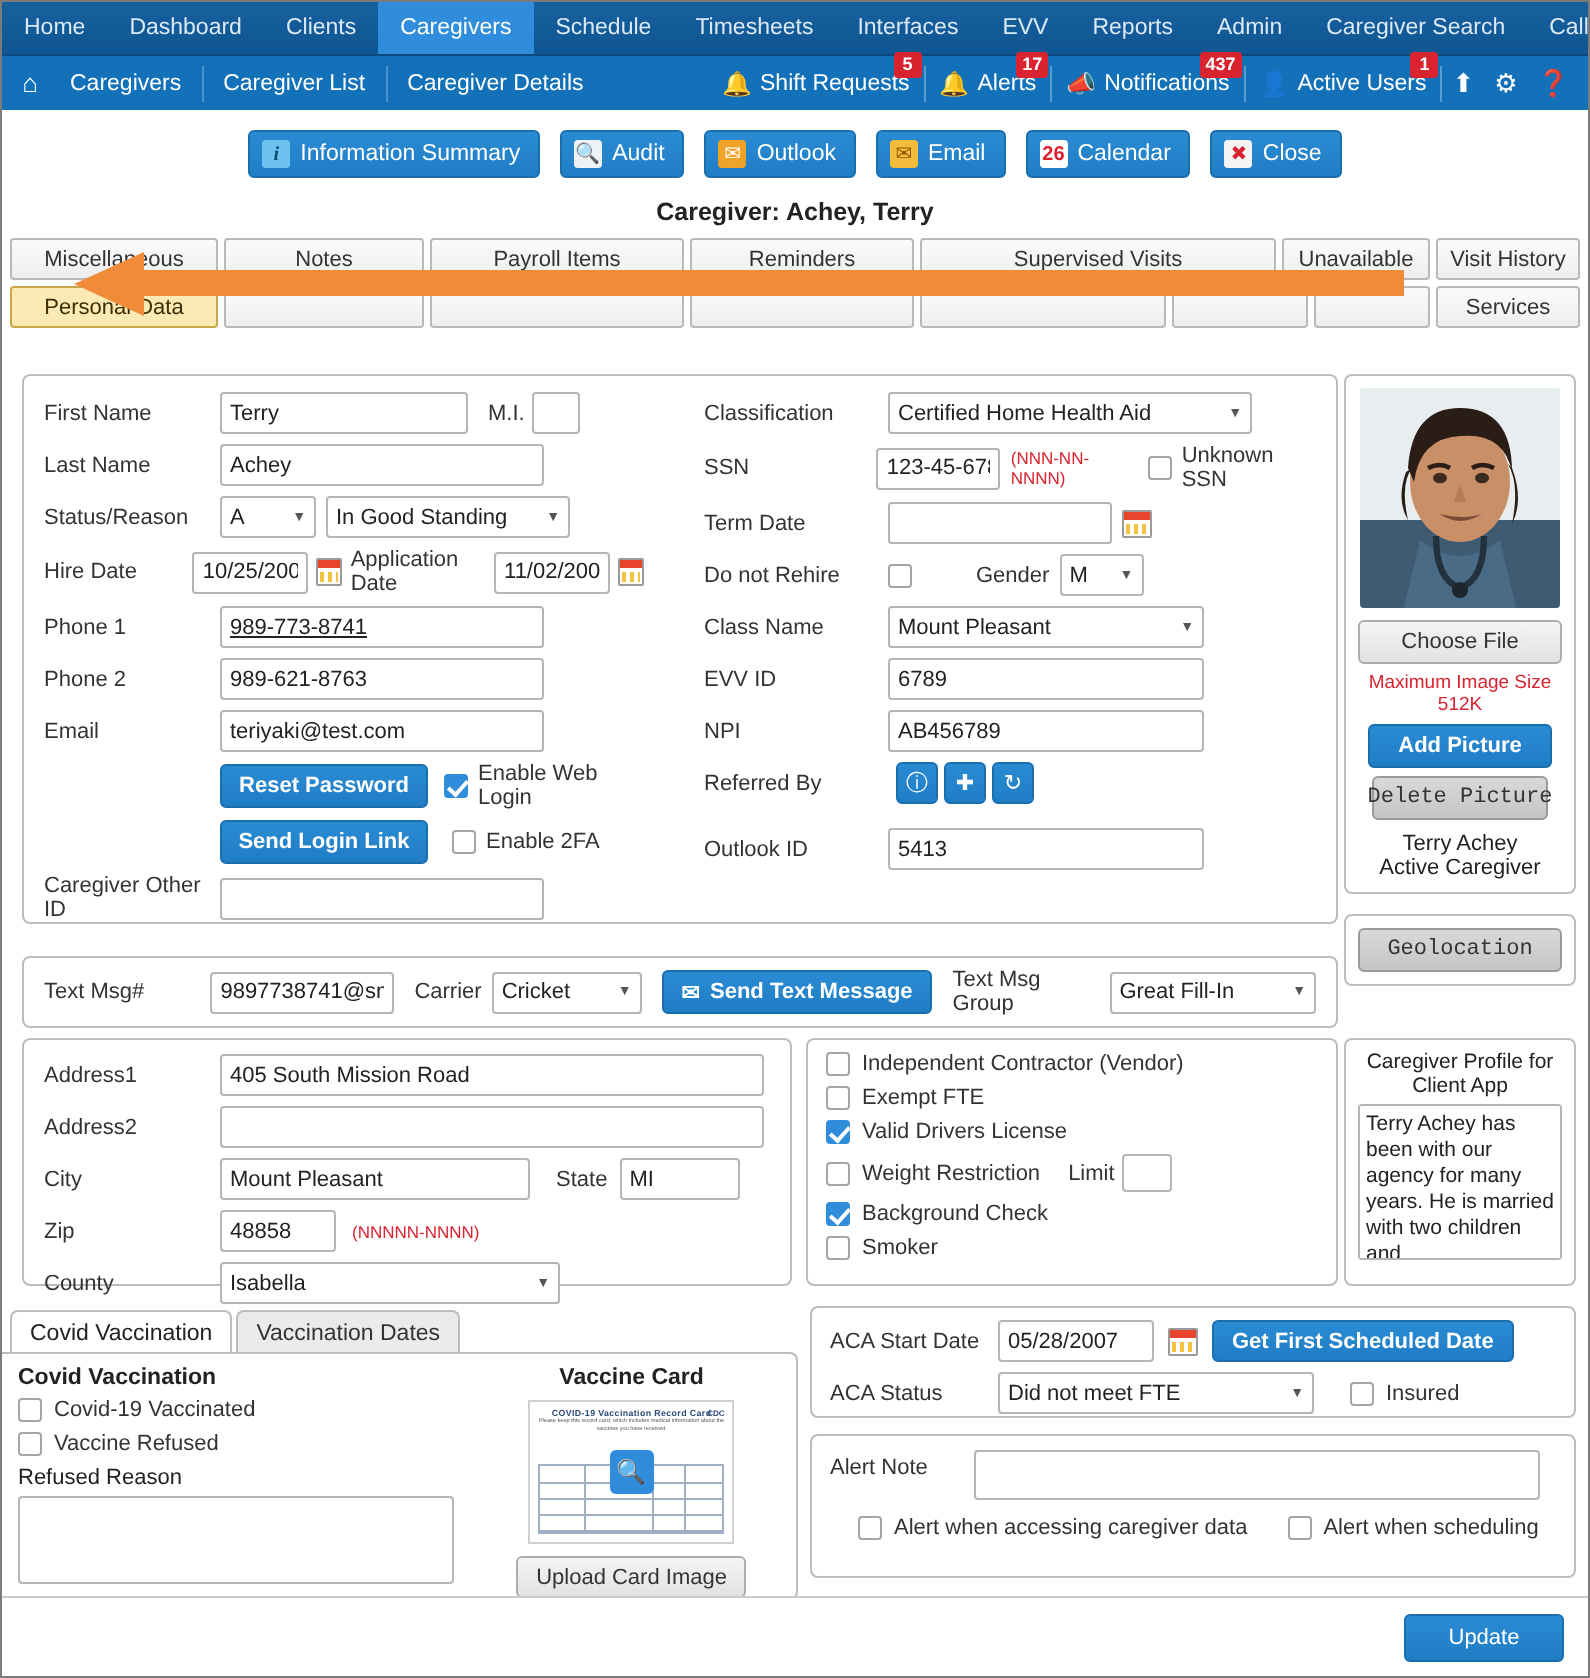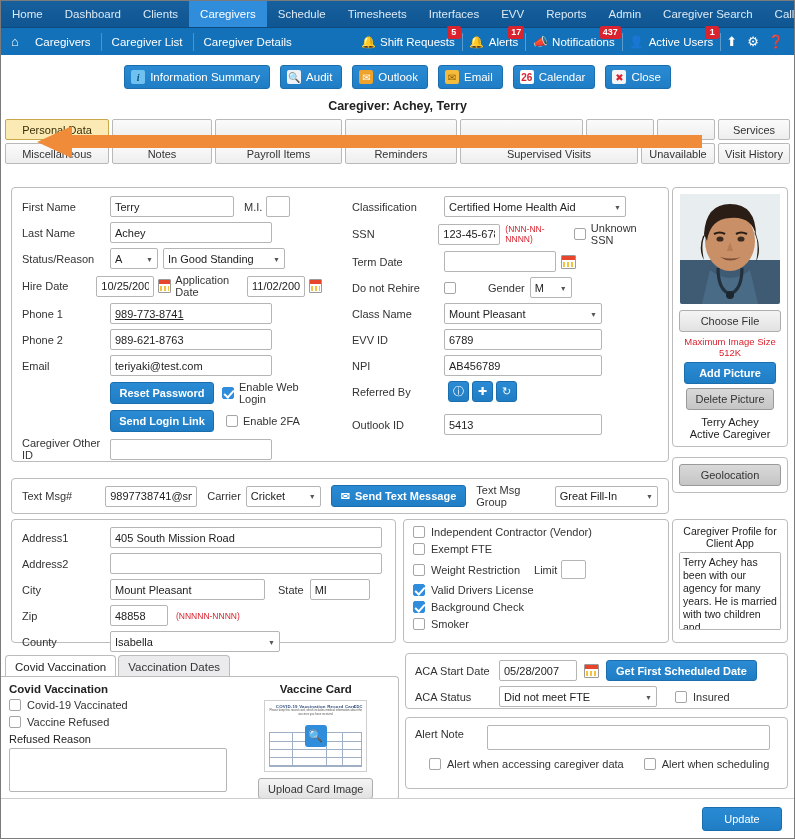--- a/index.html
+++ b/index.html
@@ -277,20 +277,21 @@
     font-size: 11px;
     height: 22px;
     padding: 0 9px;
     display: inline-flex; align-items: center; justify-content: center;
     cursor: pointer;
     white-space: nowrap;
   }
   .greybtn.dark {
     background: linear-gradient(#d9d9d9, #c5c5c5);
     border-color: #9a9a9a;
+    font-family: Liberation Mono, monospace;
   }
   .redhint { color: #d9232e; font-size: 8.5px; }
   .sqbtn {
     width: 21px; height: 21px;
     background: linear-gradient(#2a8bd4, #1f7dc4);
     border: 1px solid #1a6eae;
     border-radius: 3px;
     color: #fff;
     display: inline-flex; align-items: center; justify-content: center;
     font-size: 11px;
@@ -482,20 +483,43 @@
     <div class="tbtn">
       <span class="bico ico-close">✖</span>
       <span>Close</span>
     </div>
   </div>
 
   <div class="page-title">Caregiver: Achey, Terry</div>
 
   <div class="tabwrap">
     <div class="tabrow">
+      <div class="tab" style="flex:0 0 104px">
+          <span>Miscellaneous</span>
+        </div>
+      <div class="tab" style="flex:0 0 100px">
+          <span>Notes</span>
+        </div>
+      <div class="tab" style="flex:0 0 127px">
+          <span>Payroll Items</span>
+        </div>
+      <div class="tab" style="flex:0 0 112px">
+          <span>Reminders</span>
+        </div>
+      <div class="tab" style="flex:1 1 auto">
+          <span>Supervised Visits</span>
+        </div>
+      <div class="tab" style="flex:0 0 74px">
+          <span>Unavailable</span>
+        </div>
+      <div class="tab" style="flex:0 0 72px">
+          <span>Visit History</span>
+        </div>
+    </div>
+    <div class="tabrow">
       <div class="tab sel" style="flex:0 0 104px">
           <span>Personal Data</span>
         </div>
       <div class="tab" style="flex:0 0 100px">
           <span></span>
         </div>
       <div class="tab" style="flex:0 0 127px">
           <span></span>
         </div>
       <div class="tab" style="flex:0 0 112px">
@@ -505,43 +529,20 @@
           <span></span>
         </div>
       <div class="tab" style="flex:0 0 68px">
           <span></span>
         </div>
       <div class="tab" style="flex:0 0 58px">
           <span></span>
         </div>
       <div class="tab" style="flex:0 0 72px">
           <span>Services</span>
-        </div>
-    </div>
-    <div class="tabrow">
-      <div class="tab" style="flex:0 0 104px">
-          <span>Miscellaneous</span>
-        </div>
-      <div class="tab" style="flex:0 0 100px">
-          <span>Notes</span>
-        </div>
-      <div class="tab" style="flex:0 0 127px">
-          <span>Payroll Items</span>
-        </div>
-      <div class="tab" style="flex:0 0 112px">
-          <span>Reminders</span>
-        </div>
-      <div class="tab" style="flex:1 1 auto">
-          <span>Supervised Visits</span>
-        </div>
-      <div class="tab" style="flex:0 0 74px">
-          <span>Unavailable</span>
-        </div>
-      <div class="tab" style="flex:0 0 72px">
-          <span>Visit History</span>
         </div>
     </div>
     <div class="arrow">
       <div class="head"></div>
       <div class="shaft"></div>
     </div>
   </div>
 
   <div class="panel" style="position:absolute; left:10px; top:186px; width:658px; height:275px; padding:8px 10px;">
     <div style="display:flex; gap:30px;">
@@ -750,28 +751,28 @@
   <div class="panel" style="position:absolute; left:402px; top:518px; width:266px; height:124px; padding:6px 9px;">
     <div class="row">
       <span class="chk"></span>
       <span class="lbl" style="margin-left:6px">Independent Contractor (Vendor)</span>
     </div>
     <div class="row">
       <span class="chk"></span>
       <span class="lbl" style="margin-left:6px">Exempt FTE</span>
     </div>
     <div class="row">
+      <span class="chk on"></span>
+      <span class="lbl" style="margin-left:6px">Valid Drivers License</span>
+    </div>
+    <div class="row">
       <span class="chk"></span>
       <span class="lbl" style="margin-left:6px">Weight Restriction</span>
       <span class="lbl" style="margin-left:14px; margin-right:4px">Limit</span>
       <input type="text" style="width: 25px; height: 19px;" value="">
-    </div>
-    <div class="row">
-      <span class="chk on"></span>
-      <span class="lbl" style="margin-left:6px">Valid Drivers License</span>
     </div>
     <div class="row">
       <span class="chk on"></span>
       <span class="lbl" style="margin-left:6px">Background Check</span>
     </div>
     <div class="row" style="margin-bottom:0">
       <span class="chk"></span>
       <span class="lbl" style="margin-left:6px">Smoker</span>
     </div>
   </div>

